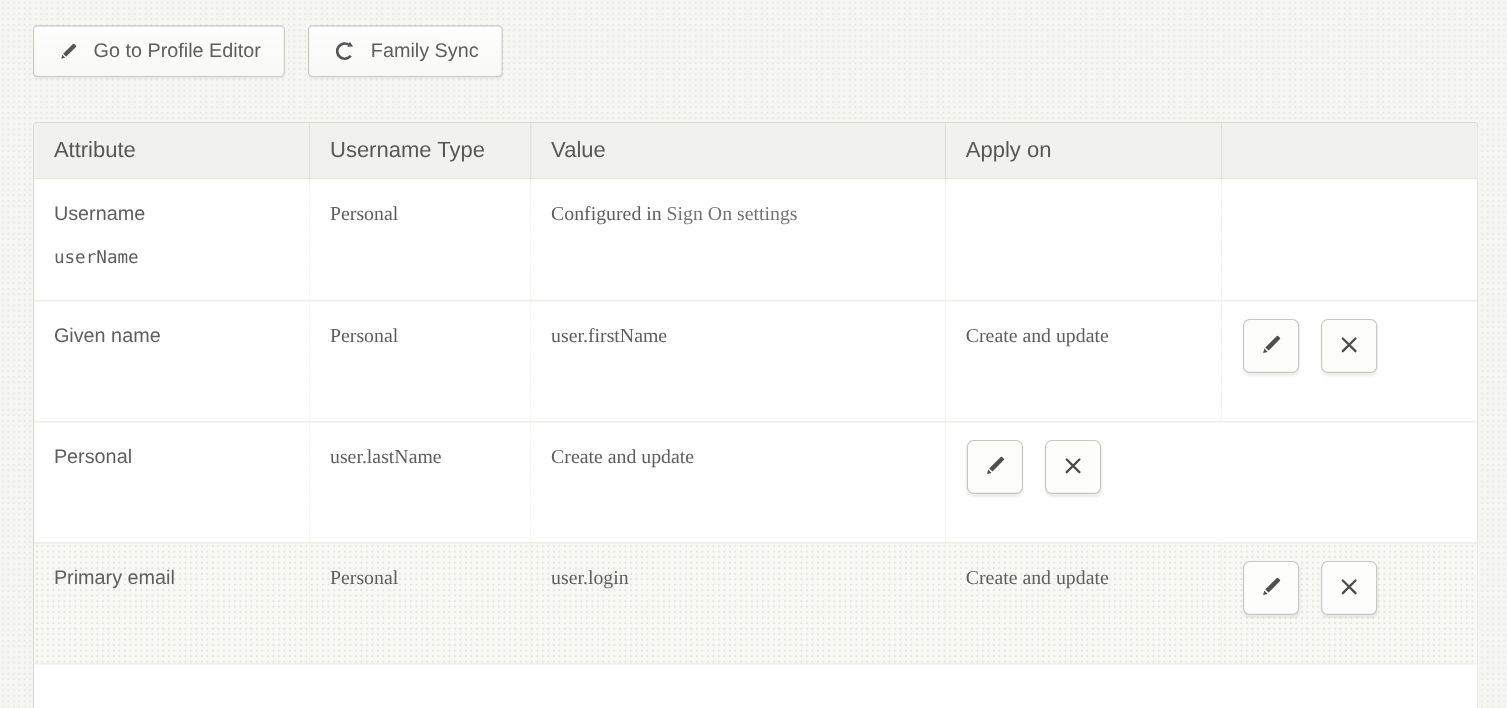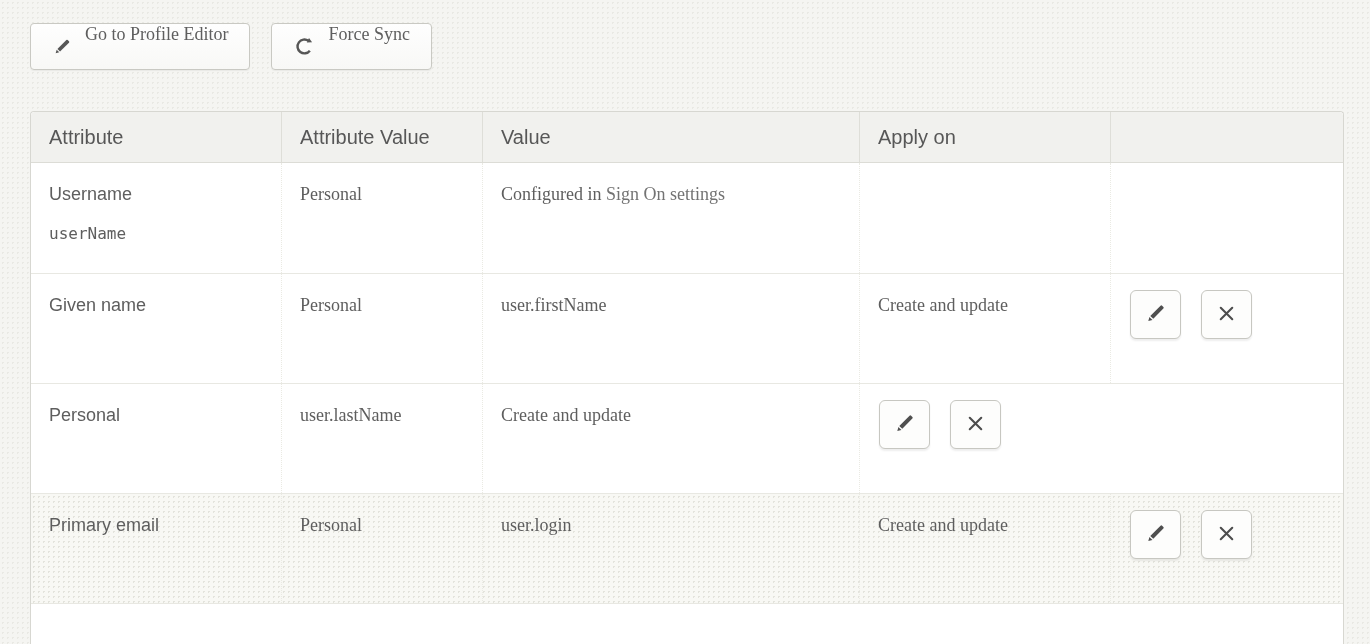--- a/index.html
+++ b/index.html
@@ -9,25 +9,25 @@
     background-image: radial-gradient(#e9e9e4 1px, rgba(0,0,0,0) 1px);
     background-size: 5px 5px;
     font-family: "Liberation Sans", sans-serif;
     color: #5e5e5e;
     -webkit-font-smoothing: antialiased;
   }
 
   
   .toolbar { padding: 23px 0 0 30px; display: flex; gap: 21px; }
   .btn {
-    display: inline-flex; gap: 12px;
+    display: inline-flex; align-items: center; gap: 12px;
     height: 47px; padding: 0 21px;
     background: linear-gradient(#fefefe, #f8f8f6);
     border: 1px solid #c9c9c3; border-radius: 4px;
-    font-family: Liberation Serif, serif;
+    font-family: Liberation Sans, sans-serif;
     font-size: 18px; color: #5e5e5e; cursor: pointer;
     box-shadow: 0 1px 1px rgba(0,0,0,0.05);
     box-sizing: border-box;
   }
   .btn .ic { display: flex; align-items: center; }
 
   
   .table {
     margin: 41px 25px 0 30px; width: 1314px; box-sizing: border-box;
     background: #ffffff;
@@ -93,29 +93,29 @@
     <span>Go to Profile Editor</span>
   </button>
 
   <button class="btn">
     <span class="ic">
       <svg width="23" height="23" viewBox="0 0 24 24">
         <path d="M16.1 6.1 A7.2 7.2 0 1 0 17.6 16.4" fill="none" stroke="#565656" stroke-width="2.5"></path>
         <path d="M14.4 7.9 L19.9 7.5 L16.7 3.1 Z" fill="#565656"></path>
       </svg>
     </span>
-    <span>Force Sync</span>
+    <span>Family Sync</span>
   </button>
 </div>
 
 <div class="table">
 
   <div class="thead">
     <div class="th">Attribute</div>
-    <div class="th">Attribute Value</div>
+    <div class="th">Username Type</div>
     <div class="th">Value</div>
     <div class="th">Apply on</div>
     <div class="th"></div>
   </div>
 
   <div class="row">
     <div class="cell">
       <div>Username</div>
       <div class="attr-name">userName</div>
     </div>

